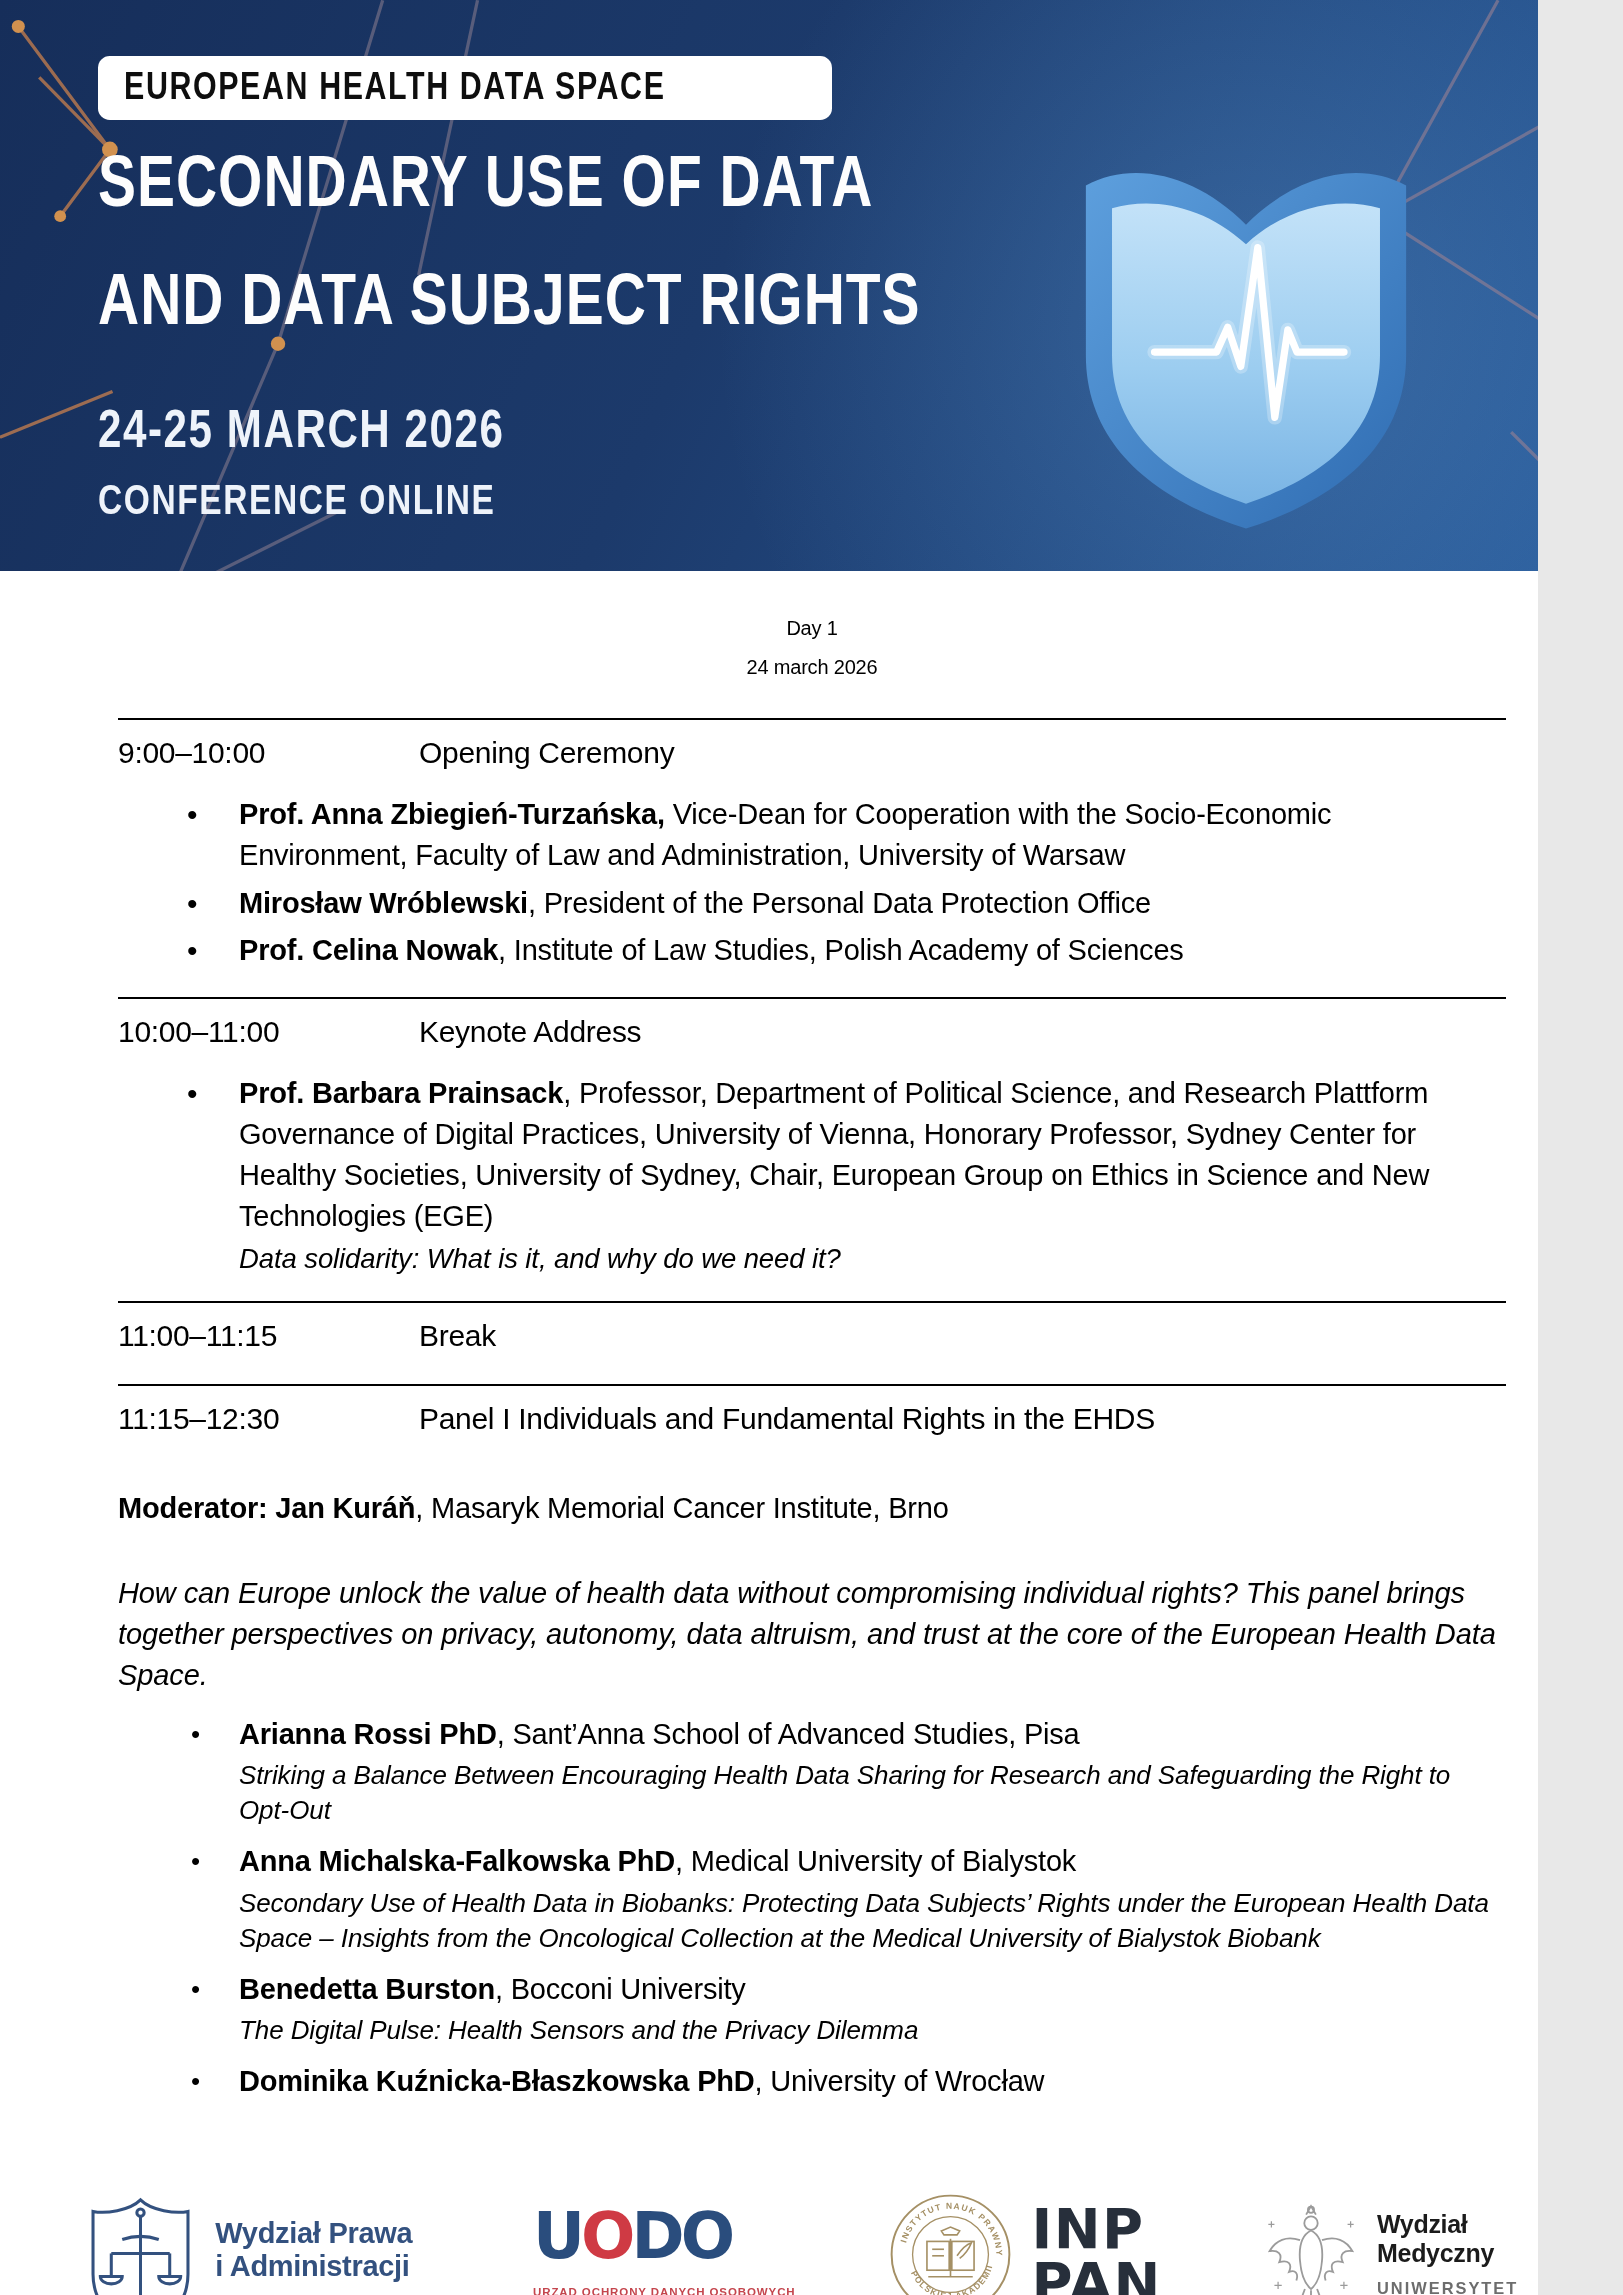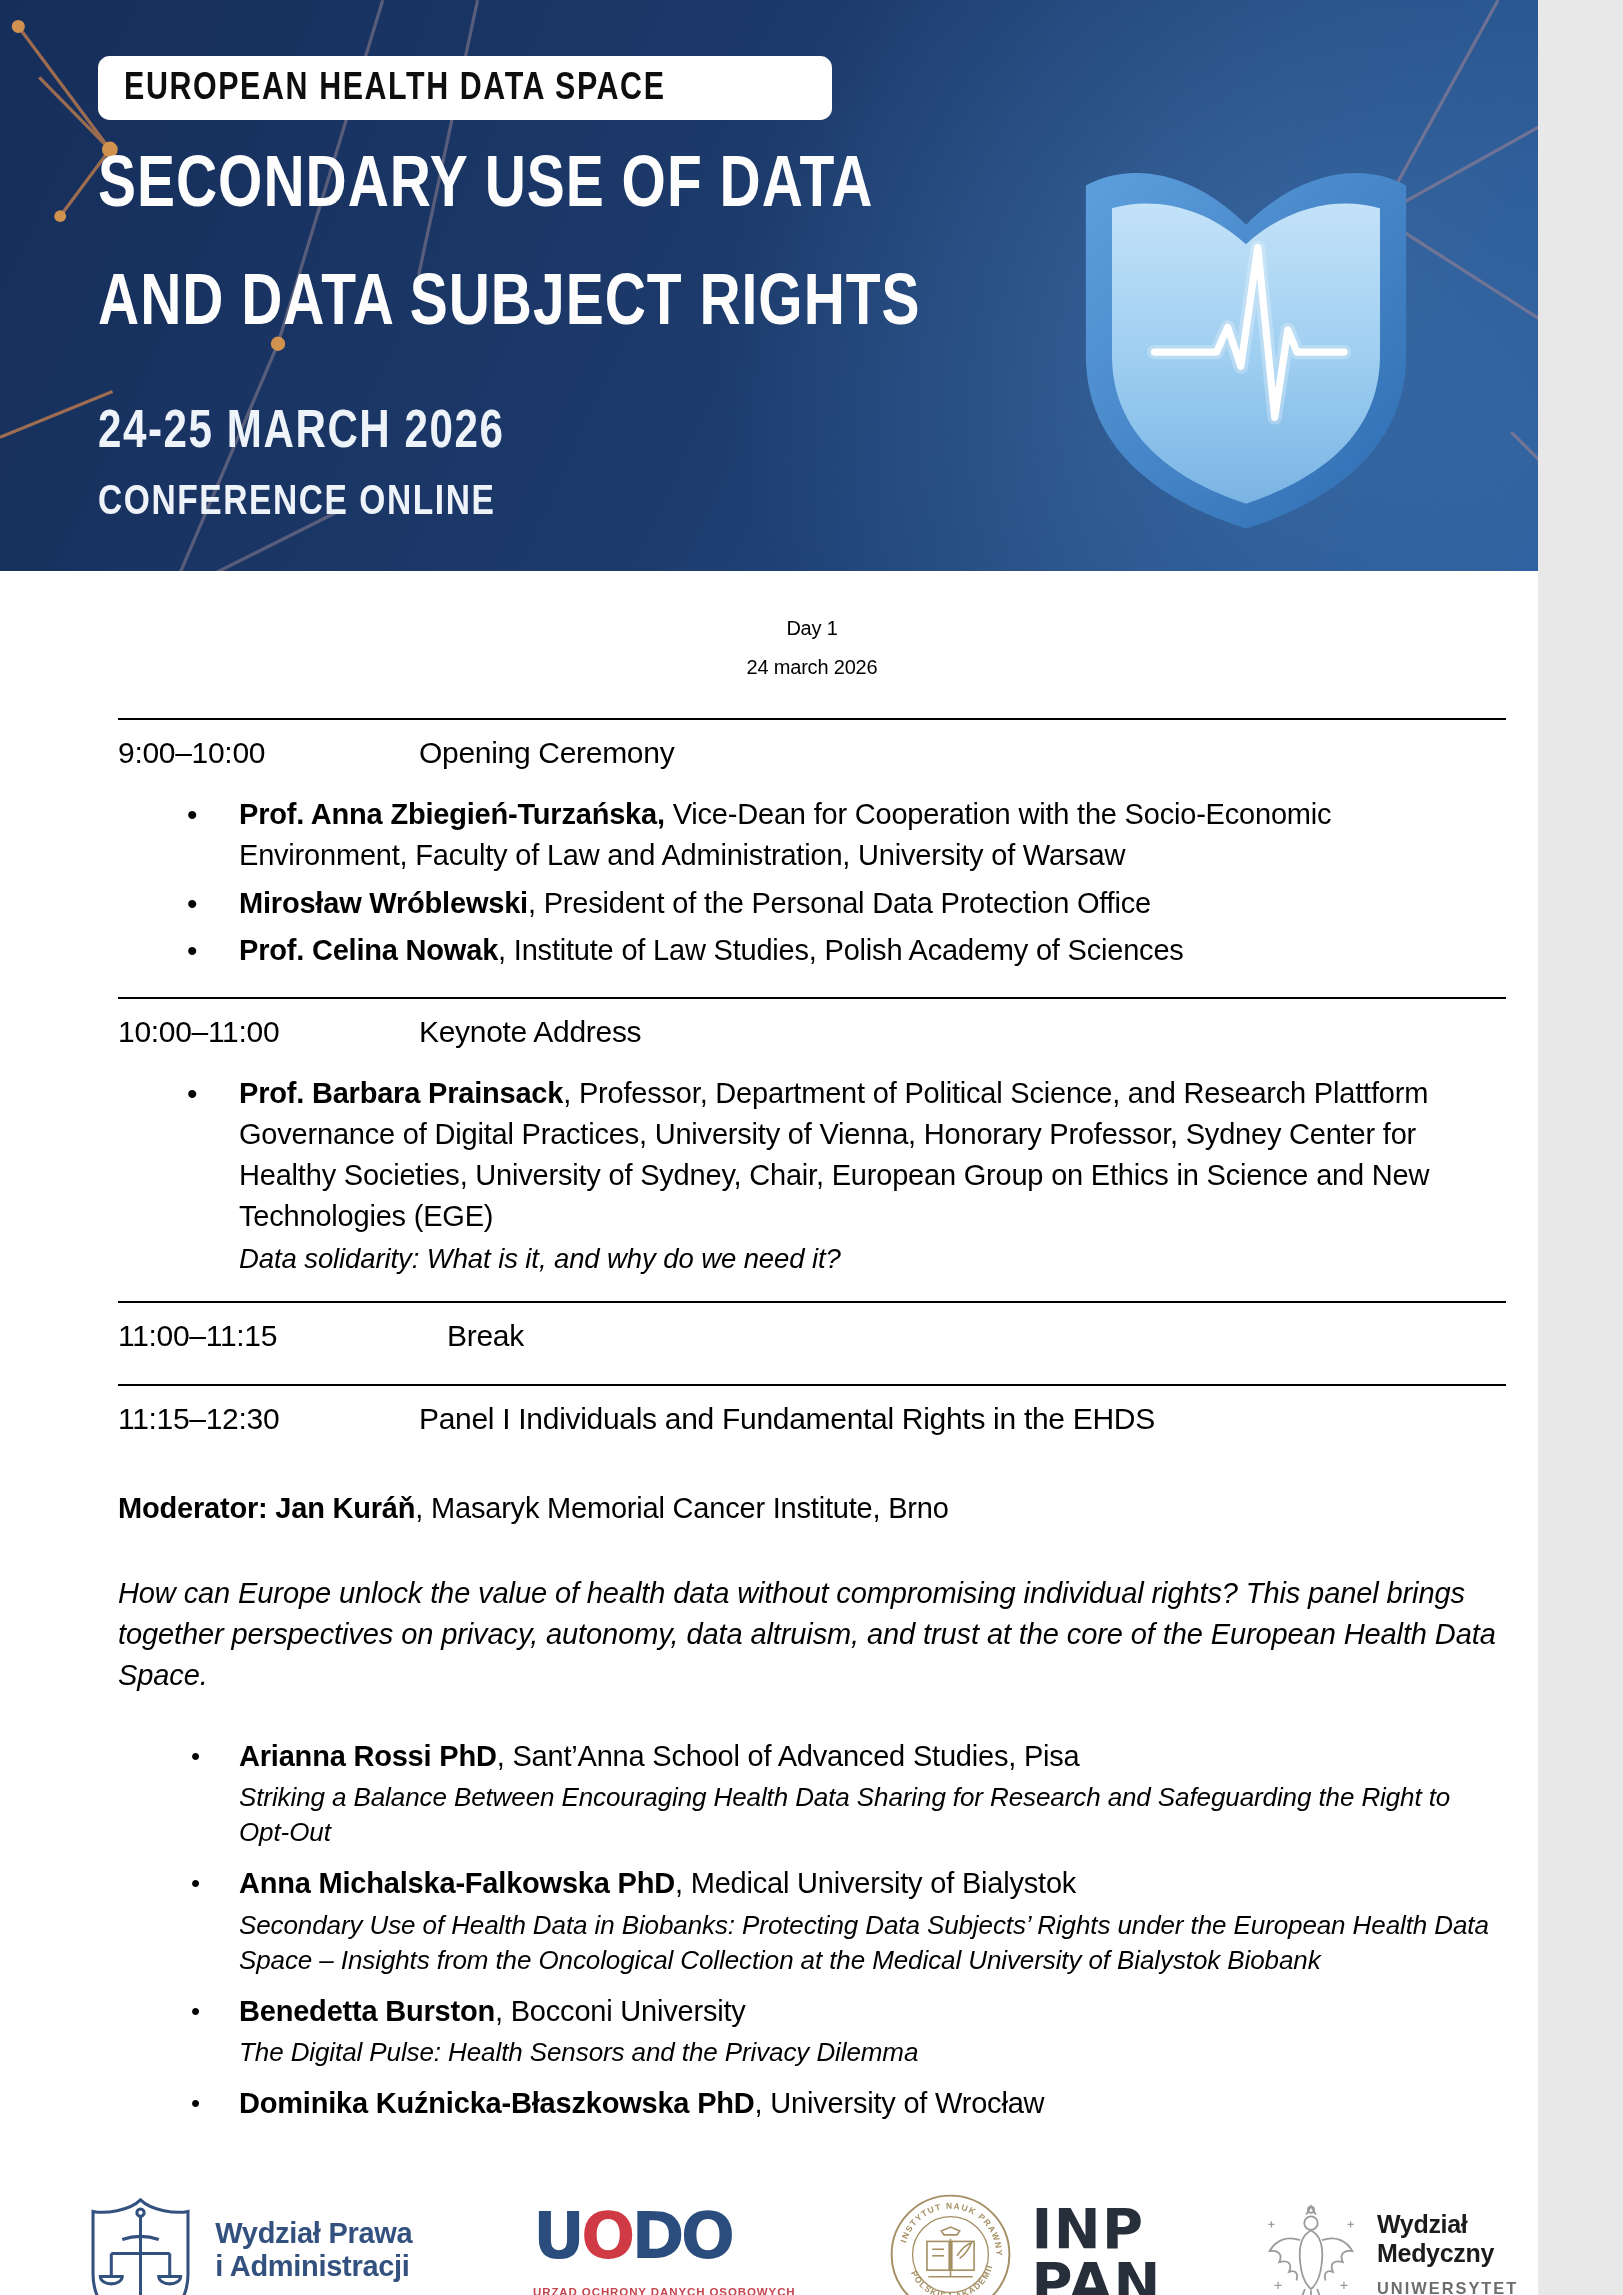--- a/index.html
+++ b/index.html
@@ -25,33 +25,33 @@
   .d1 .squeeze,.d2 .squeeze{letter-spacing:2px;color:#eef3fa;}
   .shield-wrap{position:absolute;left:1063px;top:136px;width:366px;height:406px;}
   
   .content{position:absolute;left:118px;top:571px;width:1388px;}
   .day{padding-top:38px;text-align:center;font-size:20px;line-height:39px;letter-spacing:-0.2px;}
   .session{border-top:2.6px solid #000;margin-top:0;padding-top:13px;display:flex;
            font-size:30px;line-height:39px;letter-spacing:-0.3px;}
   .session .time{width:301px;flex:0 0 301px;}
   .s1{margin-top:31px;}
   .s2{margin-top:26px;}
-  .s3{margin-top:23.6px;gap:28px;}
+  .s3{margin-top:23.6px;}
   .s4{margin-top:29px;}
   ul.speakers{list-style:none;margin:22px 0 0 0;padding:0;}
   ul.speakers li{position:relative;padding-left:121px;font-size:29px;line-height:41px;
                  margin-bottom:6.5px;letter-spacing:-0.2px;}
   ul.speakers li::before{content:"\2022";position:absolute;left:69px;top:0;font-size:30px;}
   .b{font-weight:bold;}
   .talk{font-style:italic;font-size:27px;line-height:37px;margin-top:3.3px;letter-spacing:-0.1px;}
   .keynote li{margin-bottom:0;}
   .keynote .talk{font-size:27.5px;line-height:38px;margin-top:2.6px;}
   .moderator{margin-top:50px;font-size:29px;line-height:41px;letter-spacing:-0.2px;}
   .panel-desc{margin-top:44px;font-style:italic;font-size:29px;line-height:41px;letter-spacing:-0.1px;}
-  ul.panel-speakers{margin-top:40px;}
+  ul.panel-speakers{margin-top:18px;}
   ul.panel-speakers li{margin-bottom:13px;line-height:41px;}
   ul.panel-speakers li::before{font-size:26px;left:73px;}
   ul.panel-speakers .talk{font-size:26px;line-height:35px;}
   
   .logo{position:absolute;display:flex;align-items:center;margin-top:45px;}
   .wpia{left:84px;top:2150px;}
   .wpia-text{margin-left:18.3px;color:#33517f;}
   .wpia-l1,.wpia-l2{font-size:29px;font-weight:bold;line-height:33px;letter-spacing:-0.3px;}
   .wpia-l3{font-size:19px;margin-top:9.2px;color:#4a6693;letter-spacing:0.1px;}
   .uodo{left:533px;top:2159px;display:block;}

